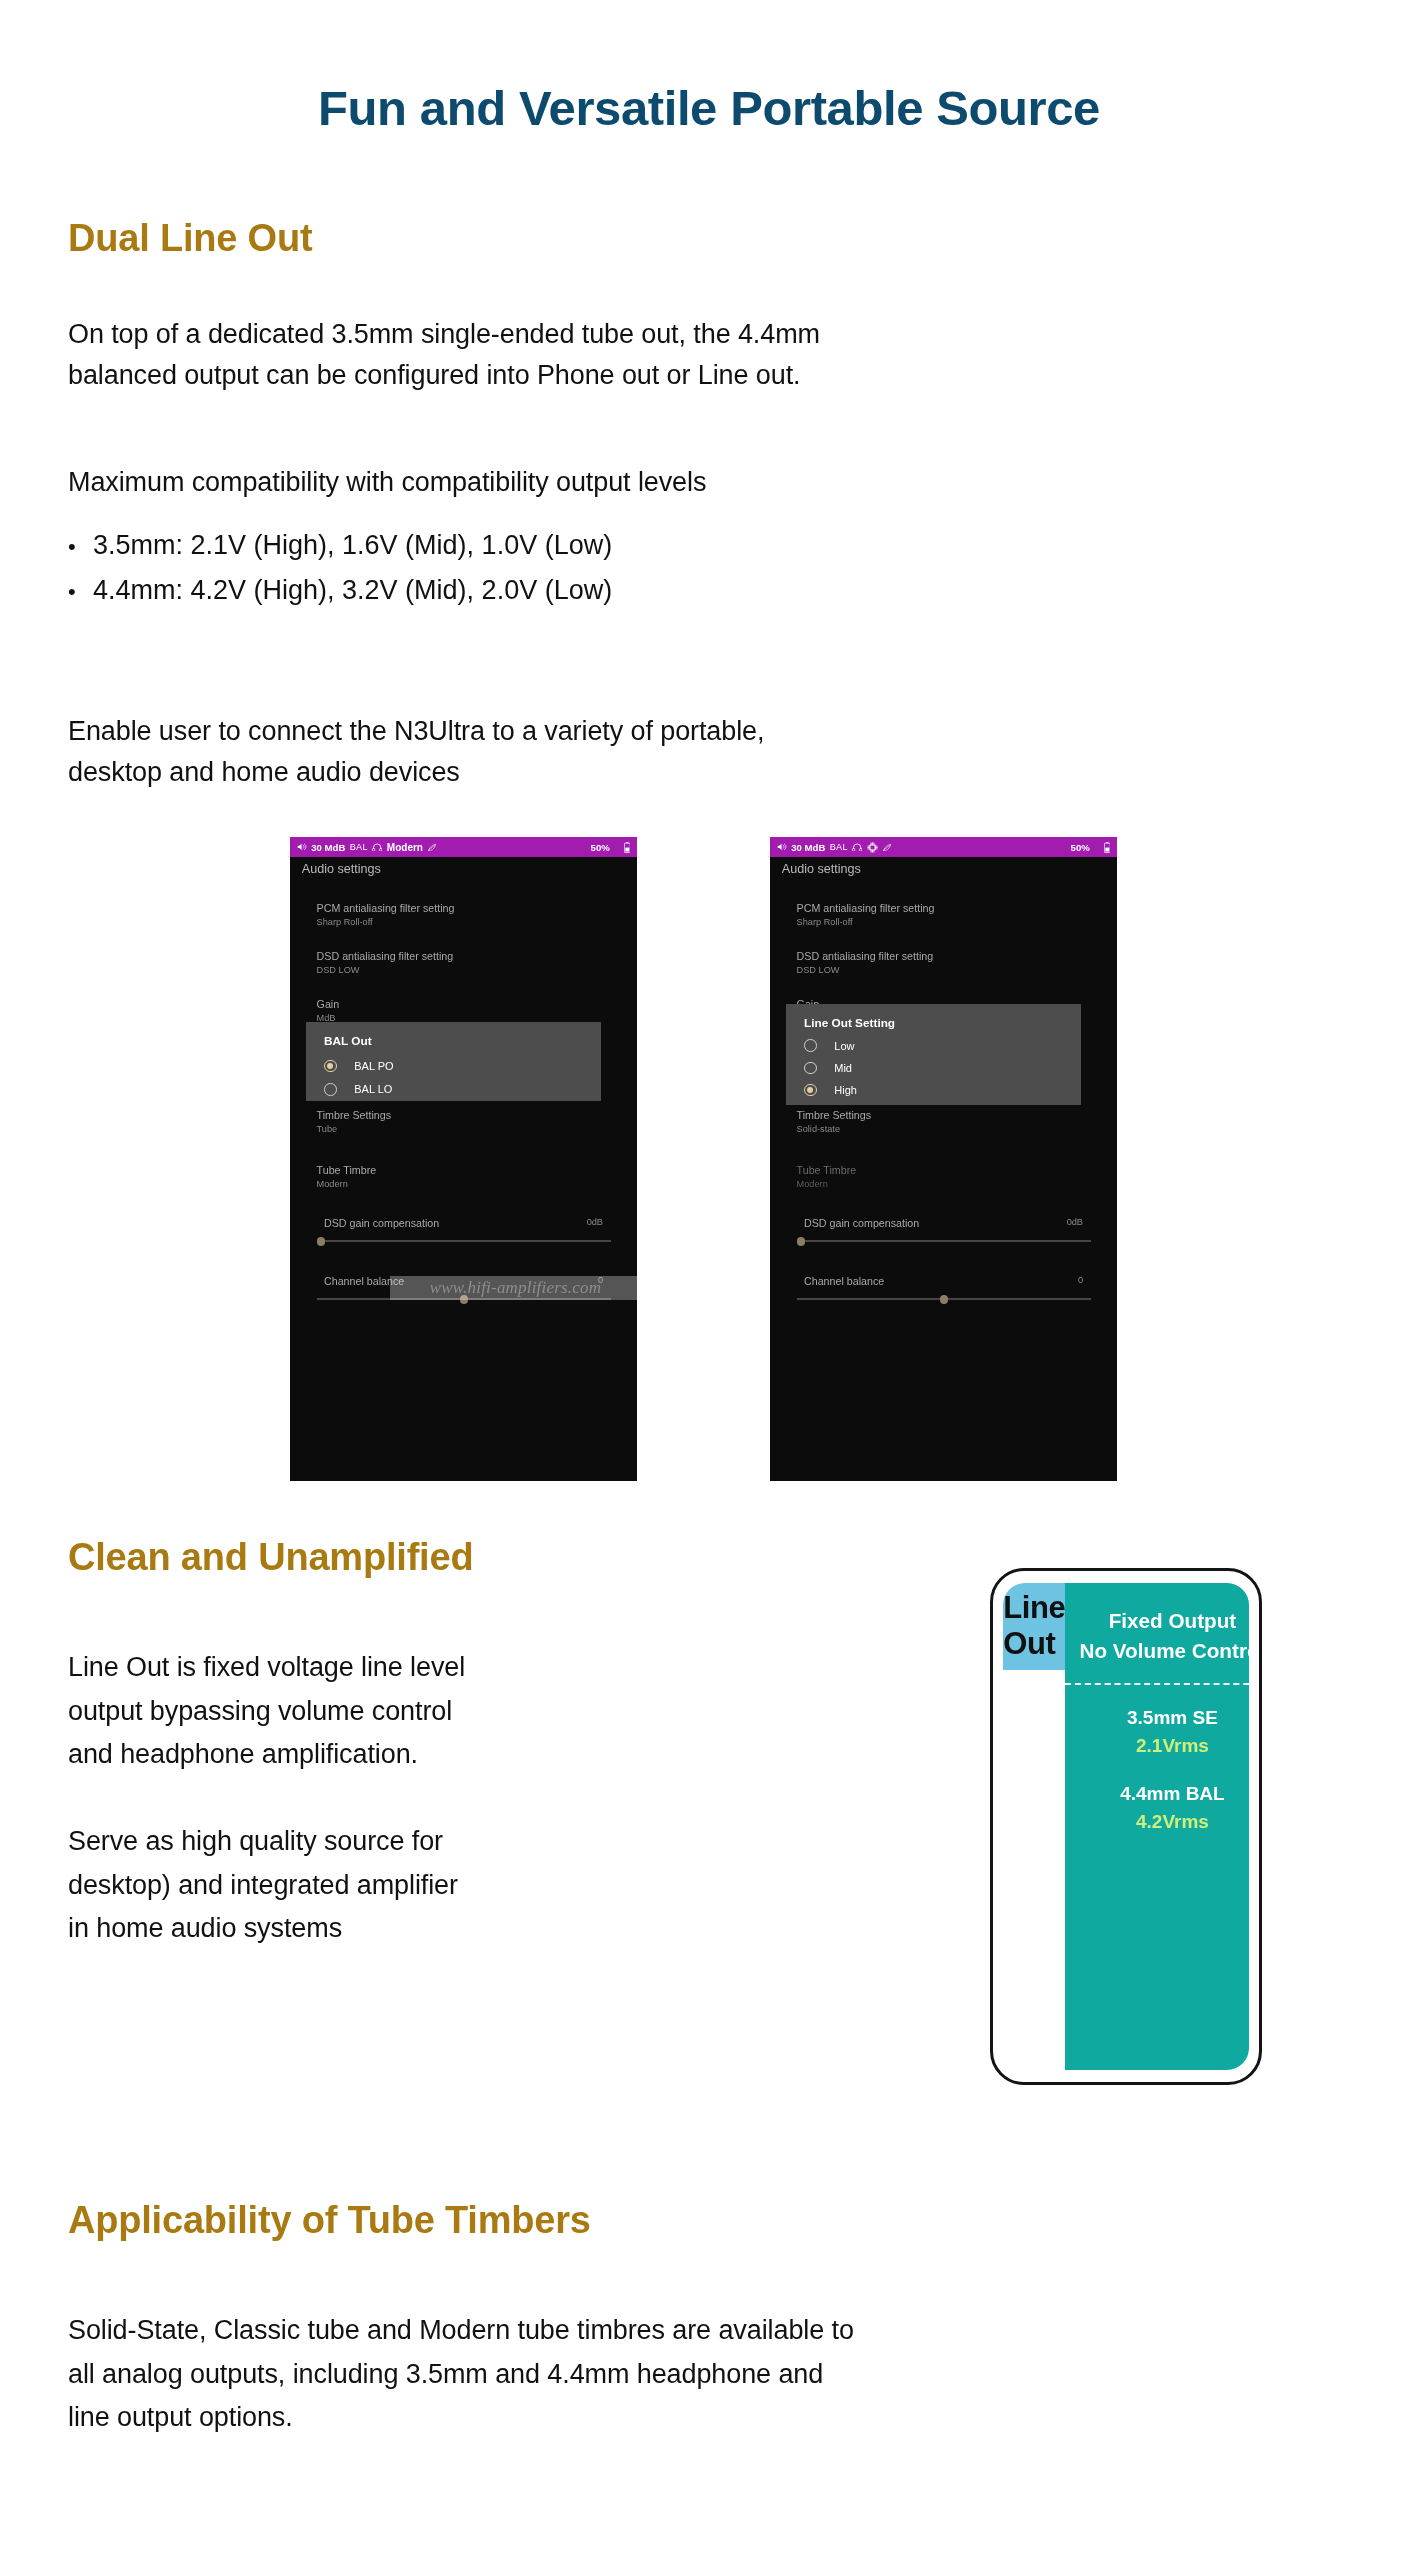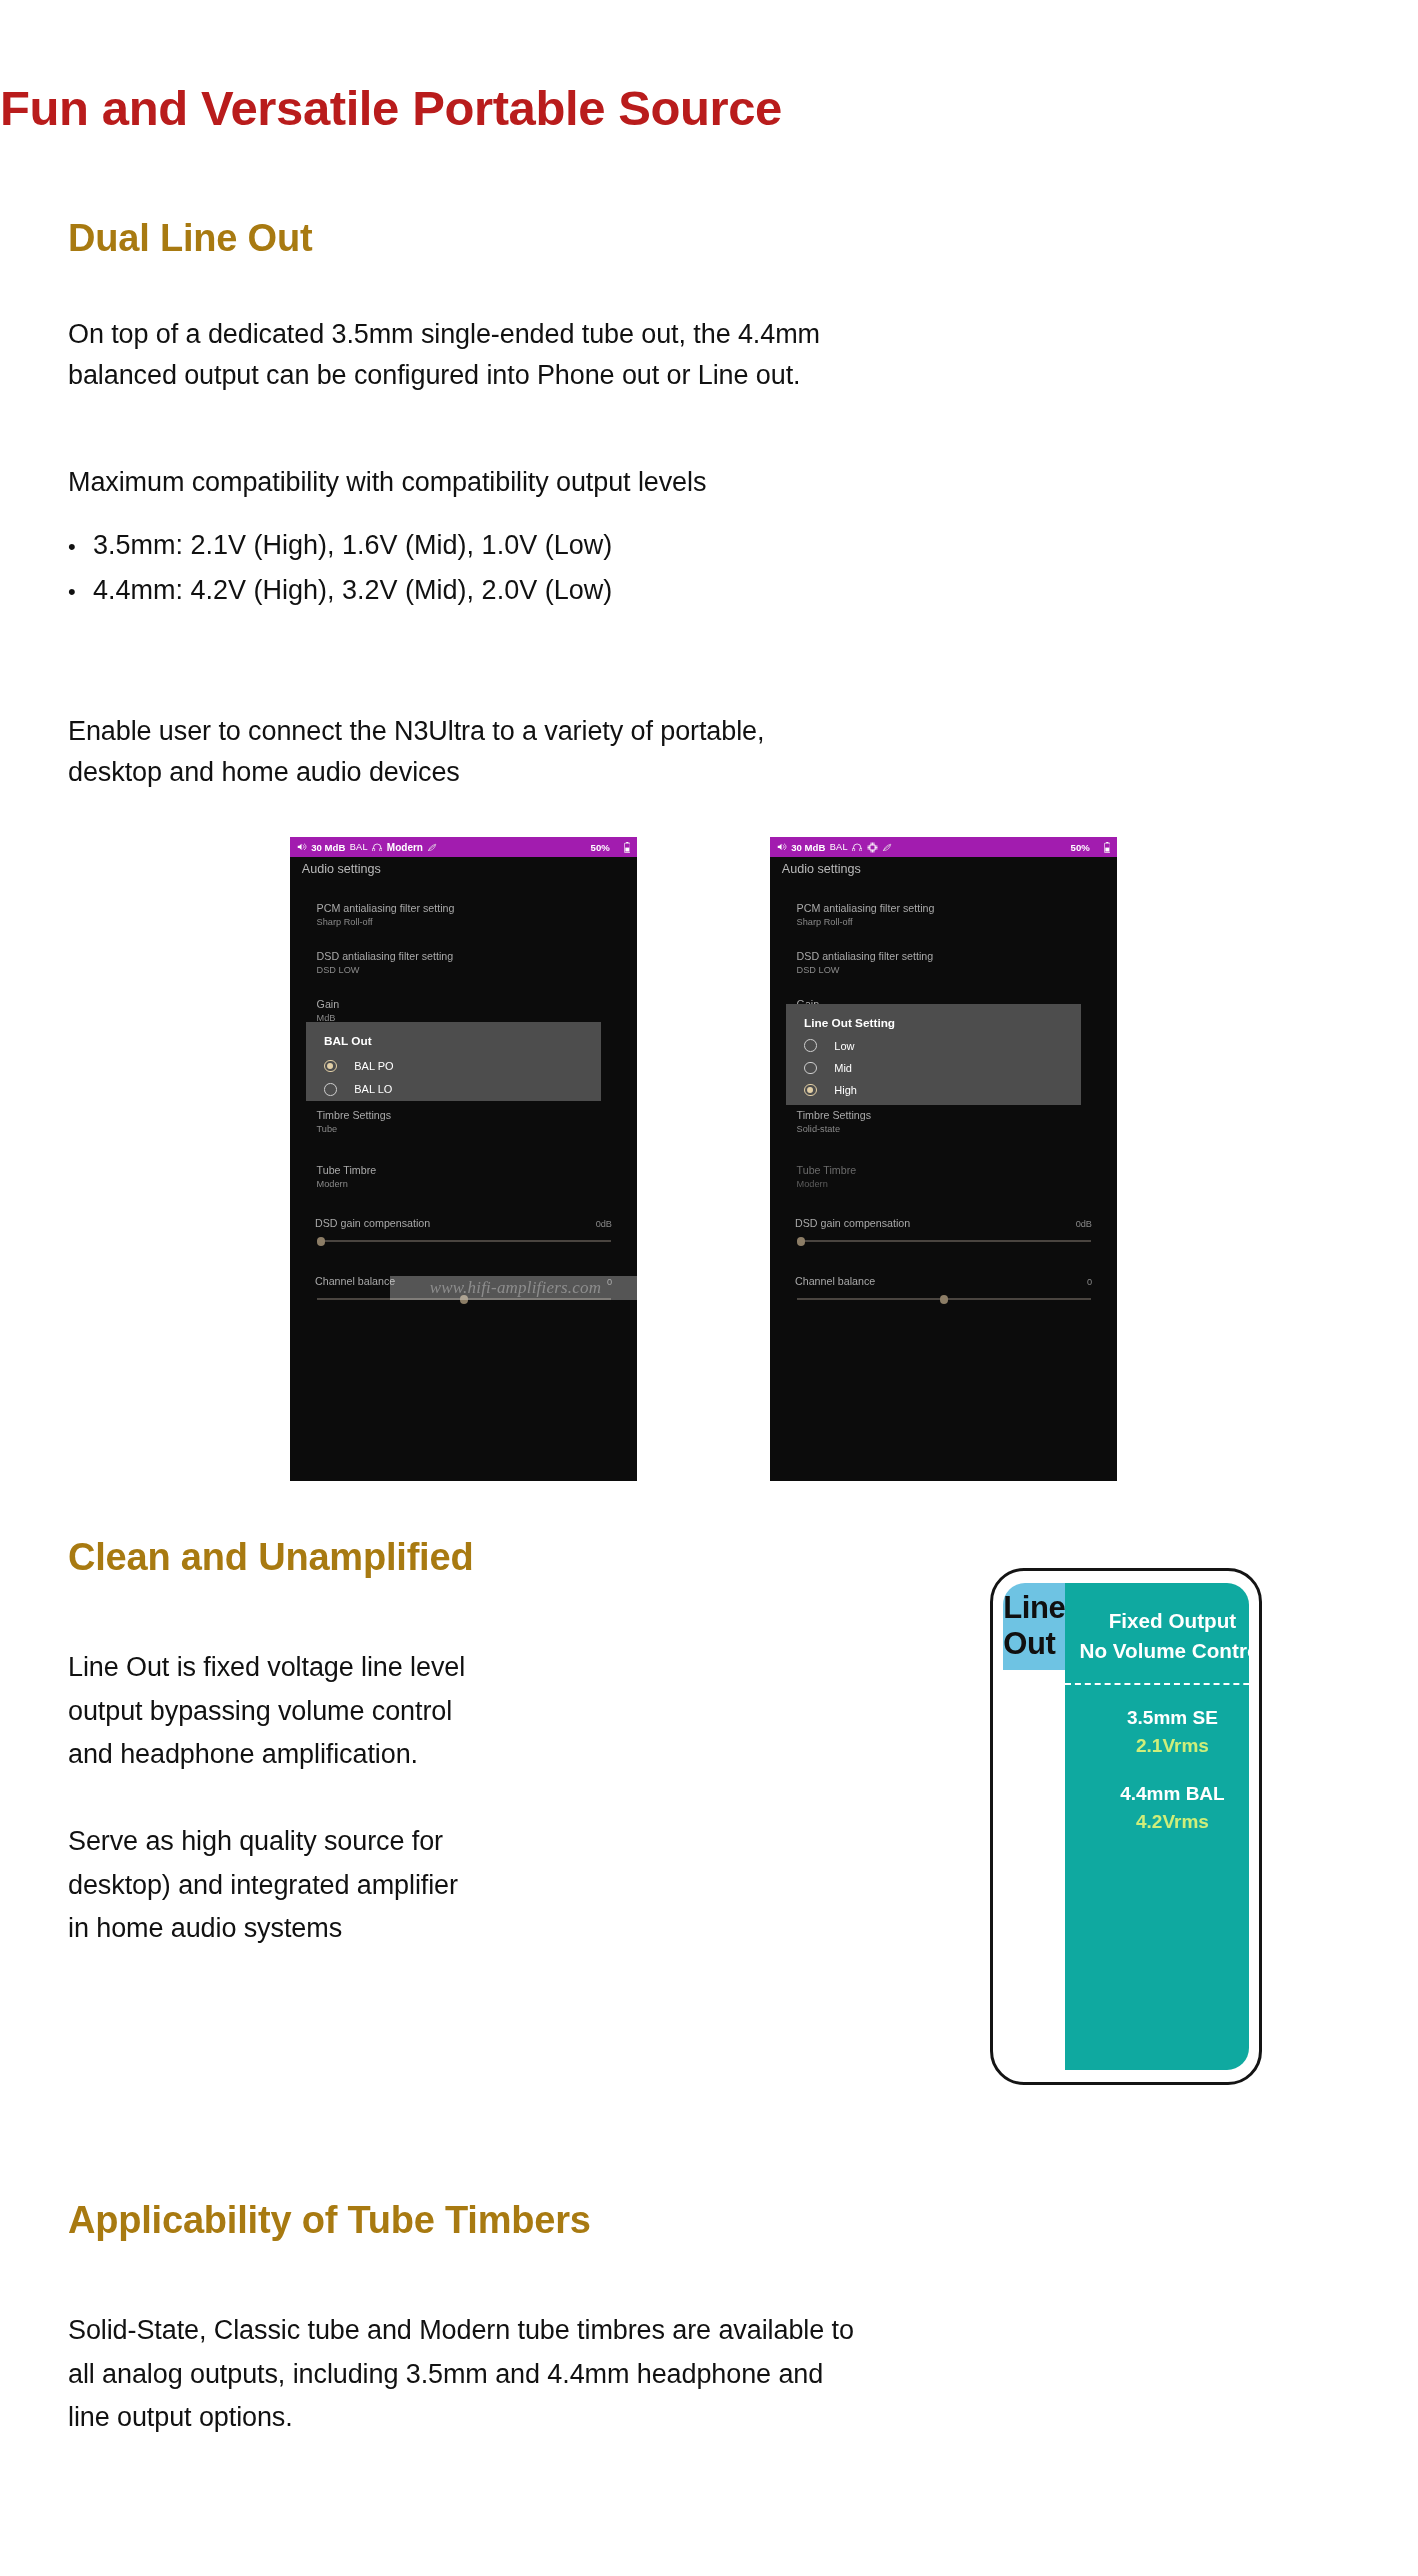--- a/index.html
+++ b/index.html
@@ -22,24 +22,25 @@
     height: 2576px;
     background: #ffffff;
   }
 
   
   .main-title {
     position: absolute;
     left: 0;
     top: 83px;
     width: 1418px;
+    text-align: center;
     font-size: 49px;
     font-weight: bold;
     letter-spacing: -0.4px;
-    color: #b91c1c;
+    color: #0c4a6e;
     line-height: 1.05;
     white-space: nowrap;
   }
 
   .section-head {
     position: absolute;
     font-size: 38px;
     font-weight: bold;
     color: #A87A11;
     letter-spacing: -0.2px;
@@ -169,25 +170,25 @@
     line-height: 1.4;
     margin-top: 0.7px;
   }
   .srow.dim .s-label { color: #6a6a6a; }
   .srow.dim .s-value { color: #5d5d5d; }
 
   .srow-inline {
     position: absolute;
     left: 0;
     width: 347px;
-    padding: 0 25px;
+    padding: 0 34px;
     box-sizing: border-box;
     display: flex;
     justify-content: space-between;
-    align-items: flex-end;
+    align-items: flex-start;
   }
   .srow-inline .s-label { font-size: 10.7px; color: #a9a9a9; }
   .srow-inline .s-num   { font-size: 9.2px; color: #8a8a8a; }
 
   .slider {
     position: absolute;
     left: 26.6px;
     width: 294px;
     height: 10.3px;
   }

